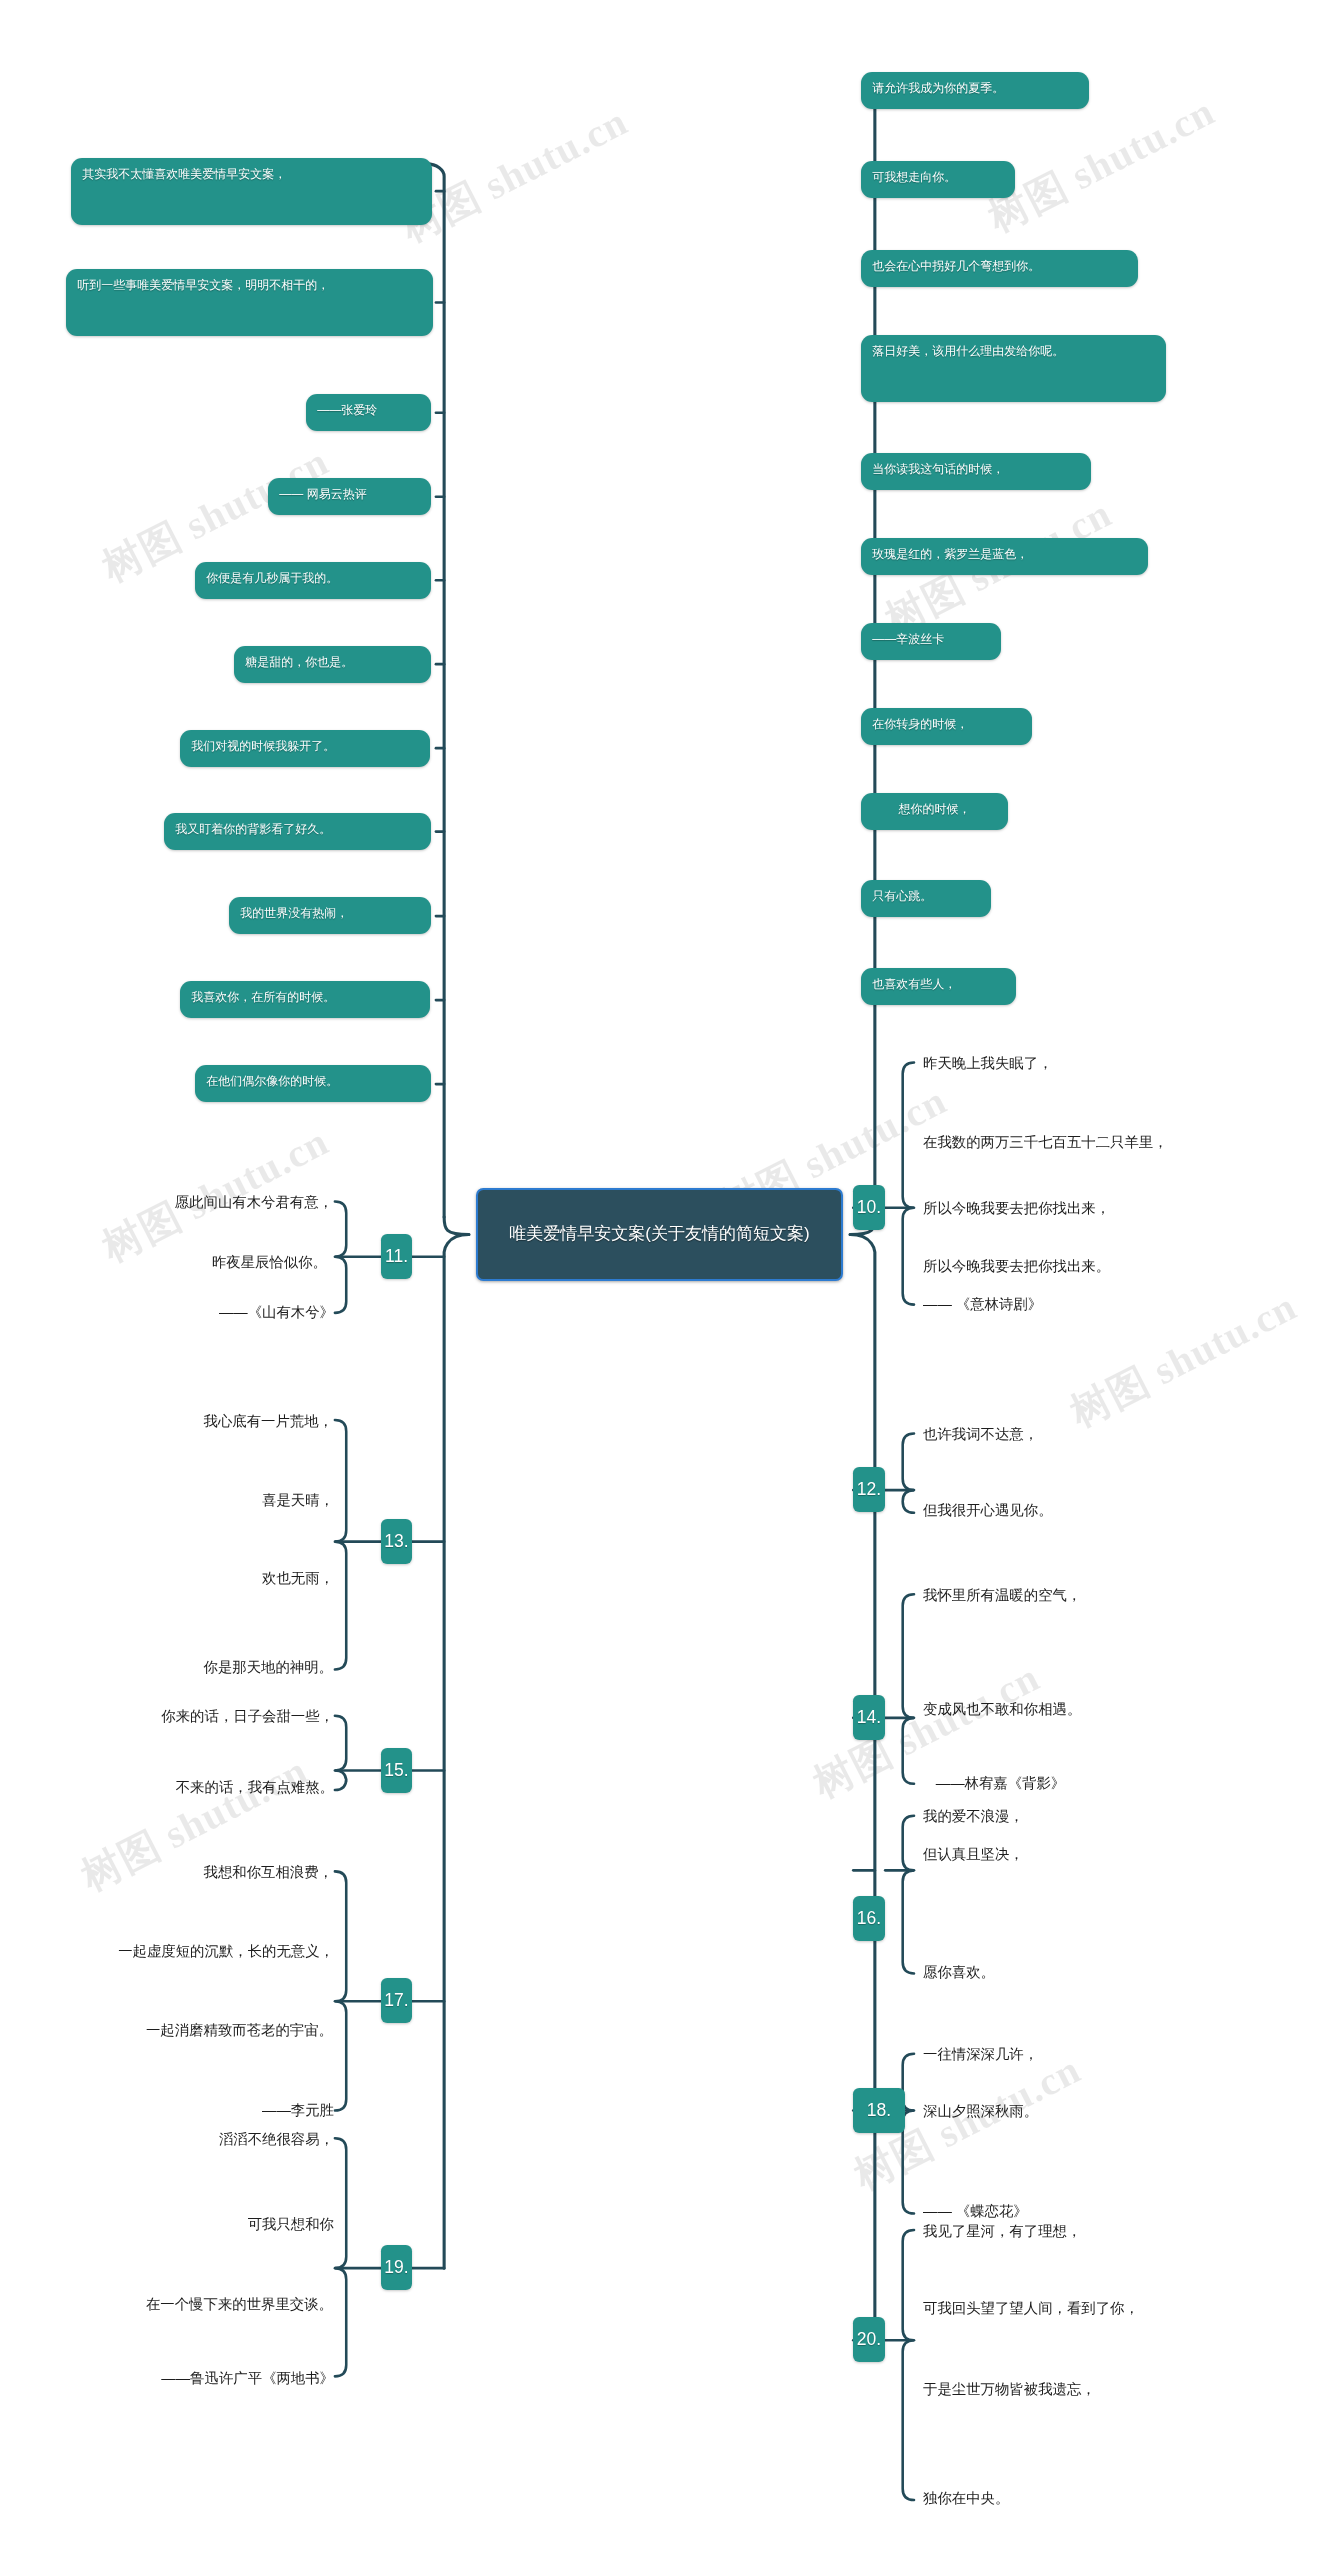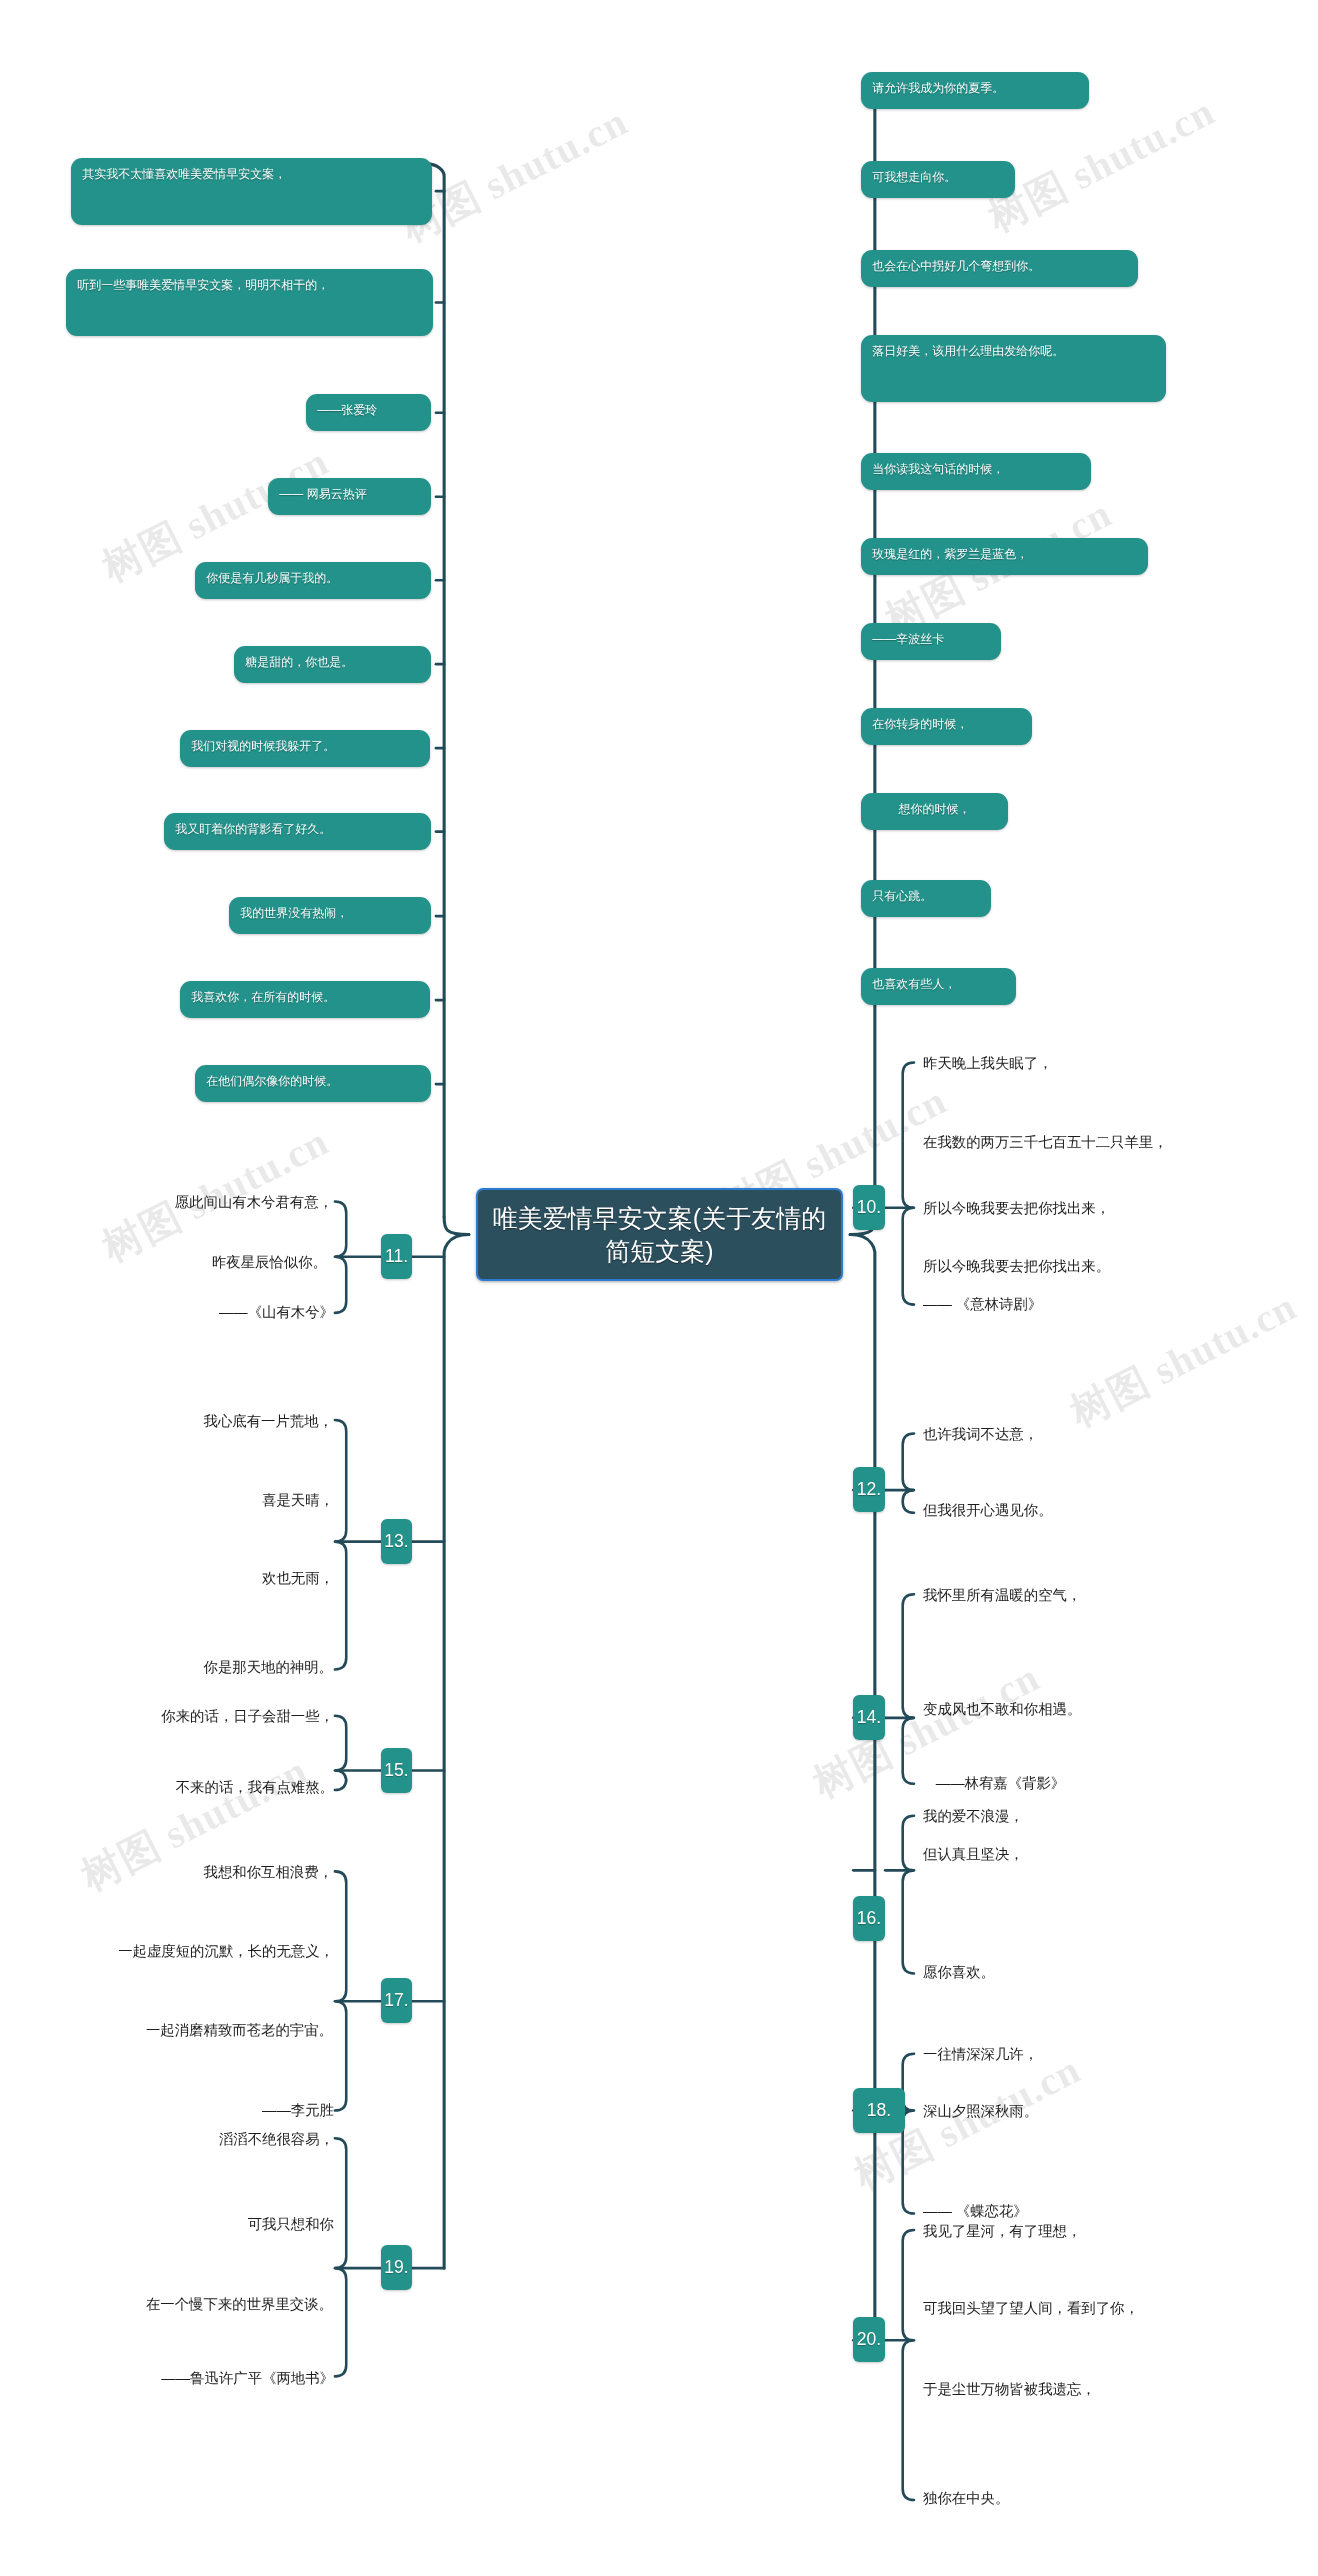--- a/index.html
+++ b/index.html
@@ -24,21 +24,21 @@
   
   .root-node{
     position:absolute;
     background:#2c4f5e;
     border:2.1px solid #2d7bd0;
     border-radius:7.2px;
     box-shadow:0 1px 3.1px rgba(0,0,0,.35);
     color:#ffffff;
     display:flex;align-items:center;justify-content:center;
     text-align:center;
-    font-size:25px;line-height:1.32;font-weight:400;
+    font-size:17px;line-height:1.32;font-weight:400;
     padding:9.3px 11.3px;
     box-sizing:border-box;
     text-shadow:0 0.5px 1px rgba(0,0,0,.45);
   }
 
   
   .bubble{
     position:absolute;
     background:#23928a;
     border-radius:11px;

